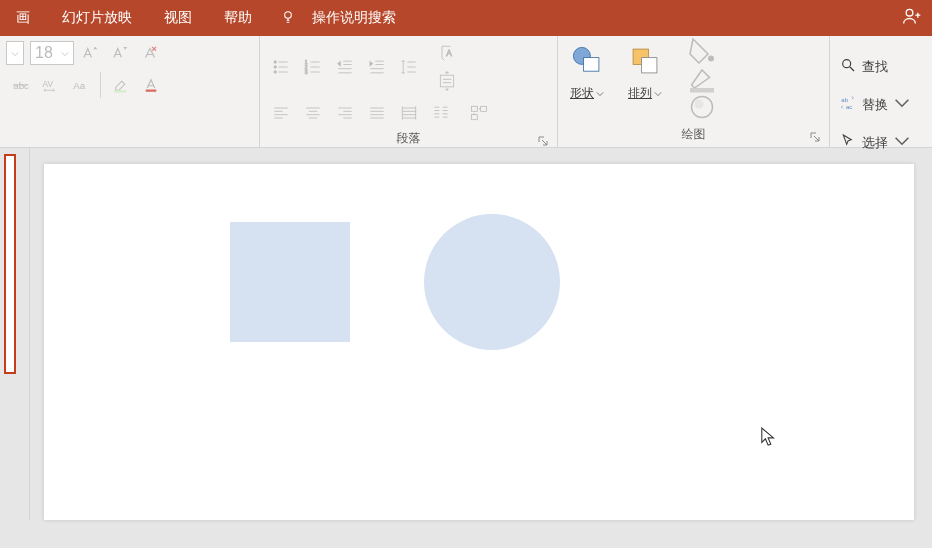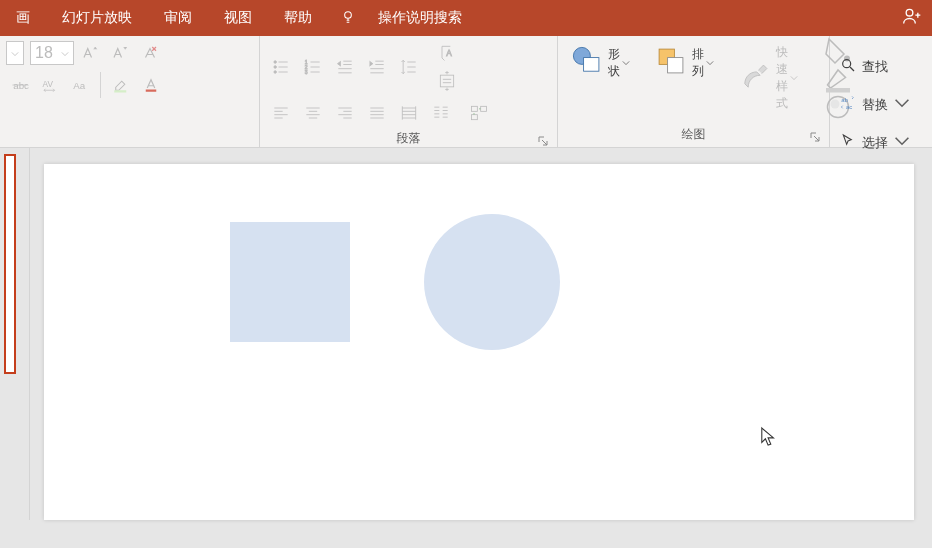--- a/index.html
+++ b/index.html
@@ -15,21 +15,21 @@
     font-size: 14px;
     position: relative;
   }
   .menubar .tab {
     padding: 0 16px;
     height: 100%;
     display: flex;
     align-items: center;
     cursor: pointer;
   }
-  .menubar .tell-me { display:flex; align-items:center; gap:22px; padding:0 12px; }
+  .menubar .tell-me { display:flex; align-items:center; gap:16px; padding:0 12px; }
   .menubar .tell-me svg { width:16px; height:16px; }
   .menubar .share { position:absolute; right:10px; top:6px; }
   .menubar .share svg { width:20px; height:20px; }
 
   
   .ribbon {
     background: #f3f2f1;
     border-bottom: 1px solid #d4d4d4;
     height: 112px;
     display: flex;
@@ -75,22 +75,22 @@
 
   
   .pgrid .btn { width:30px; height:26px; }
   .pgrid svg { width:20px; height:20px; }
   .pcol { display:flex; flex-direction:column; margin-left:4px; gap:2px;}
   .pcol .btn { width:34px; height:26px; }
 
   
   .draw-big { display:flex; gap:12px; align-items:flex-start; }
   .big-btn {
-    display:flex; flex-direction:row; align-items:center; gap:4px;
-    padding:4px 6px; color:#404040; font-size:12px; cursor:pointer;
+    display:flex; flex-direction:column; align-items:center; gap:4px;
+    padding:4px 6px; color:#404040; font-size:12px; cursor:pointer;text-decoration:underline;
   }
   .big-btn.disabled { color:#bcbcbc; }
   .big-btn svg { width:34px; height:34px; }
   .big-btn .lab { display:flex; align-items:center; gap:2px; }
   .caret svg { width:8px; height:8px; }
   .small-col { display:flex; flex-direction:column; gap:6px; margin-left:4px;}
   .small-col .btn { width:36px; height:22px; }
 
   
   .edit-row { display:flex; align-items:center; gap:6px; padding:2px 4px; cursor:pointer; color:#3b3b3b; font-size:13px;margin-top:11px;}
@@ -129,21 +129,20 @@
   .cursor svg { width:18px; height:22px; }
 
   .disabled-ico { stroke:#c0c0c0; fill:#c0c0c0; }
 </style>
 </head>
 <body>
 
 <div class="menubar">
   <div class="tab">画</div>
   <div class="tab">幻灯片放映</div>
-  <div class="tab">审阅</div>
   <div class="tab">视图</div>
   <div class="tab">帮助</div>
   <div class="tell-me">
     <span>
       <svg viewBox="0 0 24 24" fill="none" stroke="#fff" stroke-width="1.6">
           <circle cx="12" cy="9" r="5"></circle>
           <path d="M10 17h4M10 20h4M12 14v3"></path>
         </svg>
     </span>
     <span>操作说明搜索</span>
@@ -390,32 +389,20 @@
                 <rect x="6" y="6" width="18" height="18" fill="#f6c36a" stroke="#b88a3a"></rect>
                 <rect x="16" y="16" width="18" height="18" fill="#fff" stroke="#888"></rect>
               </svg></span>
           <span class="lab">
               <span>排列</span>
               <span class="caret"><svg viewBox="0 0 10 10">
                   <path d="M1 3l4 4 4-4" stroke="#606060" fill="none"></path>
                 </svg></span>
             </span>
         </div>
-        <div class="big-btn disabled">
-          <span><svg viewBox="0 0 40 40">
-                <path d="M8 28c0-8 6-14 14-14l4 4c-8 0-14 6-14 14z" fill="#d9d9d9" stroke="#bcbcbc"></path>
-                <path d="M24 12l6-6 4 4-6 6" fill="#d9d9d9" stroke="#bcbcbc"></path>
-              </svg></span>
-          <span class="lab">
-              <span>快速样式</span>
-              <span class="caret"><svg viewBox="0 0 10 10">
-                  <path d="M1 3l4 4 4-4" stroke="#bcbcbc" fill="none"></path>
-                </svg></span>
-            </span>
-        </div>
         <div class="small-col">
           <div class="btn">
               <svg viewBox="0 0 24 24">
                 <path d="M6 4l10 10-6 6L4 14z" fill="none" stroke="#bcbcbc"></path>
                 <circle cx="18" cy="17" r="2" fill="#bcbcbc"></circle>
               </svg>
             </div>
           <div class="btn">
               <svg viewBox="0 0 24 24">
                 <path d="M5 16l7-10 5 5-10 7z" fill="none" stroke="#bcbcbc"></path>

